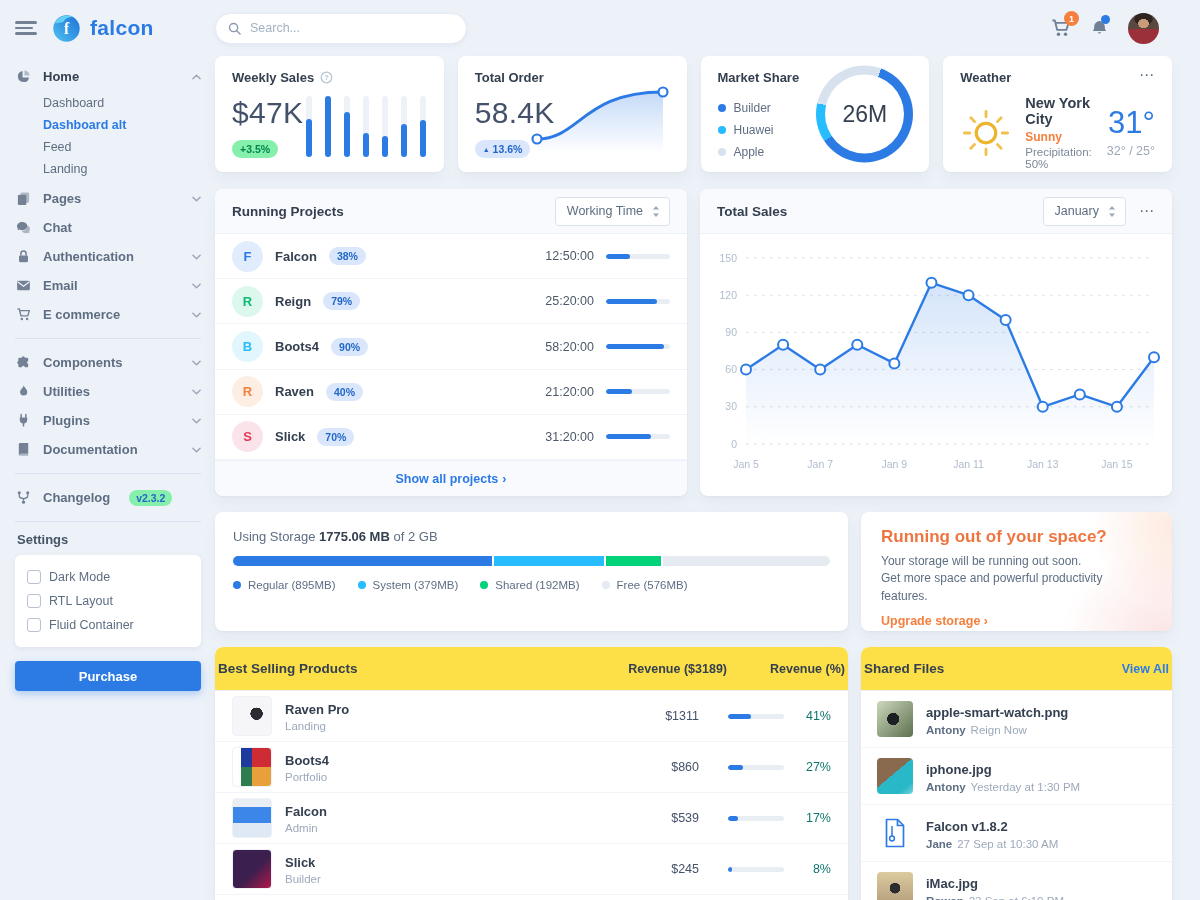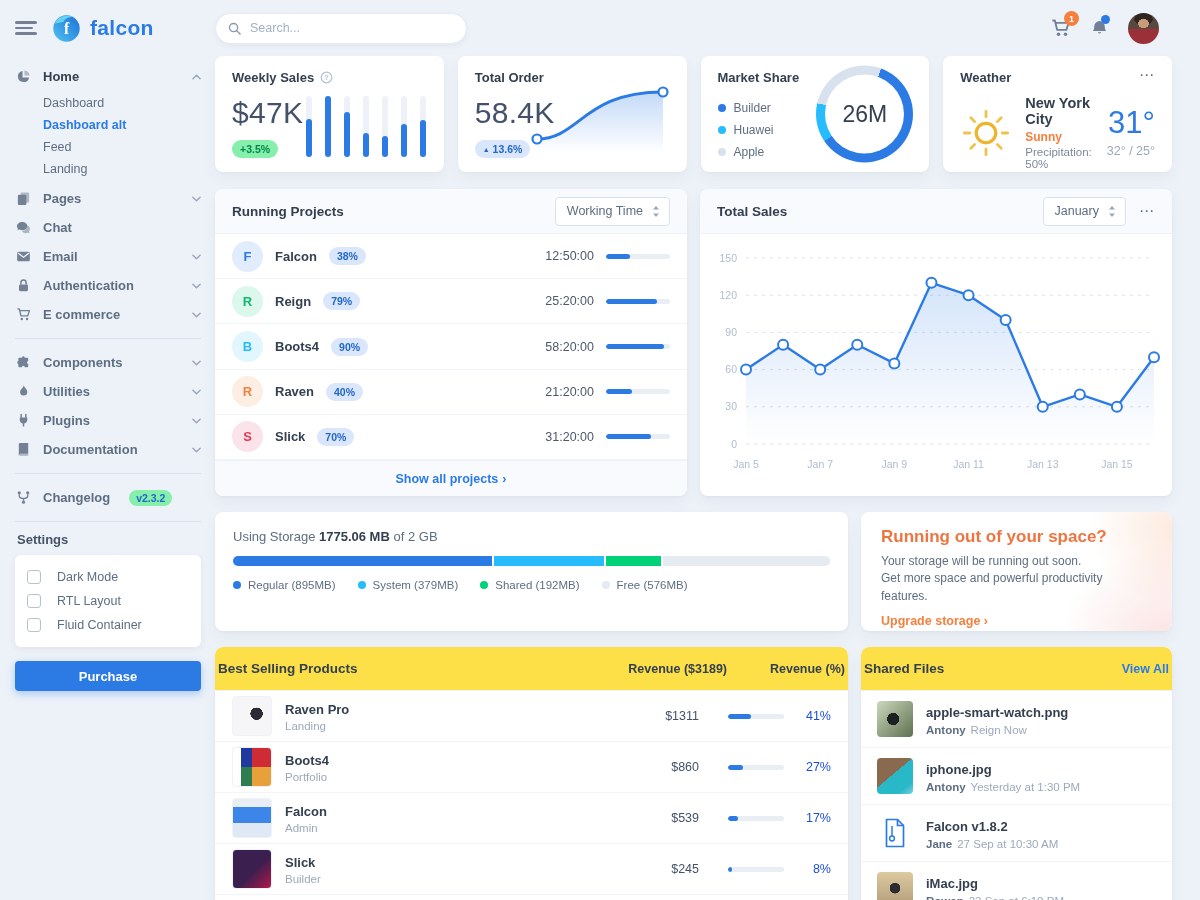--- a/index.html
+++ b/index.html
@@ -24,21 +24,21 @@
   .nav-children{margin:1px 0 4px 0;}
   .nav-child{display:block;height:22px;line-height:22px;padding-left:28px;font-size:12.5px;
     font-weight:500;color:#5e6e82;cursor:pointer;}
   .nav-child.active{color:#2c7be5;font-weight:600;}
   .divider{border-top:1px solid #d8e2ef;margin:9px 0;}
   .ver-badge{margin-left:8px;background:#86efac;color:#2368c9;font-size:10.5px;font-weight:700;
     padding:2px 7px;border-radius:9px;}
   .settings-title{font-size:13px;font-weight:700;color:#465468;margin:10px 0 8px 2px;}
   .settings-card{background:#fff;border-radius:6px;box-shadow:0 2px 6px rgba(65,69,88,.08);
     padding:10px 12px;}
-  .opt-row{display:flex;align-items:center;gap:16px;height:24px;font-size:12.5px;color:#5e6e82;}
+  .opt-row{display:flex;align-items:center;gap:8px;height:24px;font-size:12.5px;color:#5e6e82;}
   .cb{width:14px;height:14px;border:1px solid #b6c1d2;border-radius:3px;background:#fff;cursor:pointer;flex:0 0 auto;}
   .purchase{display:block;width:100%;margin-top:14px;height:30px;background:#2c7be5;color:#fff;
     border:none;border-radius:4px;font-size:13px;font-weight:600;cursor:pointer;
     box-shadow:0 3px 8px rgba(44,123,229,.35);font-family:inherit;}
   
   .topbar{margin-left:215px;width:957px;height:56px;display:flex;align-items:center;justify-content:space-between;}
   .search{display:flex;align-items:center;gap:7px;width:252px;height:31px;background:#fff;
     border:1px solid #e4ebf5;border-radius:16px;padding:0 12px;box-shadow:0 2px 5px rgba(65,69,88,.06);}
   .search input{border:none;outline:none;flex:1;font-size:12.5px;color:#344050;background:transparent;font-family:inherit;}
   .search input::placeholder{color:#a5b2c4;}
@@ -130,21 +130,21 @@
   .tbl-head .th-name{flex:1;font-size:13.5px;}
   .th-rev{width:150px;text-align:right;}
   .th-pct{width:118px;text-align:right;}
   .prod-row{height:51px;display:flex;align-items:center;gap:13px;padding:0 17px;border-bottom:1px solid #f1f4f9;}
   .prod-thumb{width:40px;height:40px;border-radius:4px;flex:0 0 auto;border:1px solid #eef1f6;}
   .prod-info{flex:1;}
   .prod-name{font-size:13px;font-weight:700;color:#344050;cursor:pointer;}
   .prod-cat{font-size:11.5px;color:#9da9bb;margin-top:2px;}
   .prod-rev{width:85px;text-align:right;font-size:12.5px;color:#44516a;}
   .prod-bar{width:56px;margin-left:16px;}
-  .prod-pct{width:34px;text-align:right;font-size:12.5px;color:#1d4ed8;}
+  .prod-pct{width:34px;text-align:right;font-size:12.5px;color:#0f766e;}
   .th-raven{background:radial-gradient(11px at 62% 44%, #2b2b33 55%, transparent 57%),#f6f6f8;}
   .th-boots4{background:linear-gradient(90deg,#fff 0 22%, transparent 22%),
     conic-gradient(#cf2b34 0 25%, #e8a03a 25% 50%, #2e7d4f 50% 75%, #20399f 75% 100%);background-color:#fff;}
   .th-falcon{background:linear-gradient(180deg,#e9eef5 0 22%, #3b86e8 22% 62%, #dfe9f6 62% 100%);}
   .th-slick{background:linear-gradient(135deg,#3b1f4e 0 55%, #b0184a 100%);}
   .th-dark{background:linear-gradient(135deg,#23252b,#3a3f4a);}
   
   .file-row{height:57px;display:flex;align-items:center;gap:13px;padding:0 16px;border-bottom:1px solid #f1f4f9;}
   .file-thumb{width:36px;height:36px;border-radius:4px;flex:0 0 auto;display:flex;align-items:center;justify-content:center;}
   .th-watch{background:radial-gradient(10px at 45% 50%, #1c2023 60%, transparent 62%),linear-gradient(135deg,#cdd8bc,#5d7050);}
@@ -224,39 +224,39 @@
           <svg viewBox="0 0 16 16" width="15" height="15">
             <path d="M6.5 2C3.5 2 1 4 1 6.6c0 1 .4 2 1.1 2.7L1.5 11l2.2-.8c.8.4 1.8.7 2.8.7 3 0 5.5-2 5.5-4.6S9.5 2 6.5 2z" fill="currentColor"></path>
             <path d="M14.9 9.4c0-1.8-1.3-3.3-3.1-3.9l.1 1c0 3-2.6 5.3-5.6 5.5.7 1.2 2.2 2 3.9 2 .8 0 1.6-.2 2.3-.5l1.9.7-.5-1.8c.6-.8 1-1.8 1-3z" fill="currentColor" opacity=".55"></path>
           </svg>
         </span>
         <span>Chat</span>
       </div>
       <div class="nav-item">
         <span class="nav-ico">
           <svg viewBox="0 0 16 16" width="15" height="15">
+            <path d="M5.2 7V5a2.8 2.8 0 0 1 5.6 0v2" fill="none" stroke="currentColor" stroke-width="1.6"></path>
+            <rect x="3.2" y="7" width="9.6" height="7" rx="1.4" fill="currentColor"></rect>
+          </svg>
+        </span>
+        <span>Authentication</span>
+        <span class="chev down">
+          <svg viewBox="0 0 10 6" width="9" height="6">
+            <path d="M1 1l4 4 4-4" fill="none" stroke="currentColor" stroke-width="1.6" stroke-linecap="round" stroke-linejoin="round"></path>
+          </svg>
+        </span>
+      </div>
+      <div class="nav-item">
+        <span class="nav-ico">
+          <svg viewBox="0 0 16 16" width="15" height="15">
             <rect x="1.2" y="3" width="13.6" height="10" rx="1.6" fill="currentColor"></rect>
             <path d="M2 4.2l6 4.6 6-4.6" fill="none" stroke="#edf2f9" stroke-width="1.4"></path>
           </svg>
         </span>
         <span>Email</span>
-        <span class="chev down">
-          <svg viewBox="0 0 10 6" width="9" height="6">
-            <path d="M1 1l4 4 4-4" fill="none" stroke="currentColor" stroke-width="1.6" stroke-linecap="round" stroke-linejoin="round"></path>
-          </svg>
-        </span>
-      </div>
-      <div class="nav-item">
-        <span class="nav-ico">
-          <svg viewBox="0 0 16 16" width="15" height="15">
-            <path d="M5.2 7V5a2.8 2.8 0 0 1 5.6 0v2" fill="none" stroke="currentColor" stroke-width="1.6"></path>
-            <rect x="3.2" y="7" width="9.6" height="7" rx="1.4" fill="currentColor"></rect>
-          </svg>
-        </span>
-        <span>Authentication</span>
         <span class="chev down">
           <svg viewBox="0 0 10 6" width="9" height="6">
             <path d="M1 1l4 4 4-4" fill="none" stroke="currentColor" stroke-width="1.6" stroke-linecap="round" stroke-linejoin="round"></path>
           </svg>
         </span>
       </div>
       <div class="nav-item">
         <span class="nav-ico">
           <svg viewBox="0 0 16 16" width="15" height="15">
             <path d="M1.5 2h2l1.8 7.5h7.2l1.8-5.6H4.3" fill="none" stroke="currentColor" stroke-width="1.5" stroke-linejoin="round"></path>

